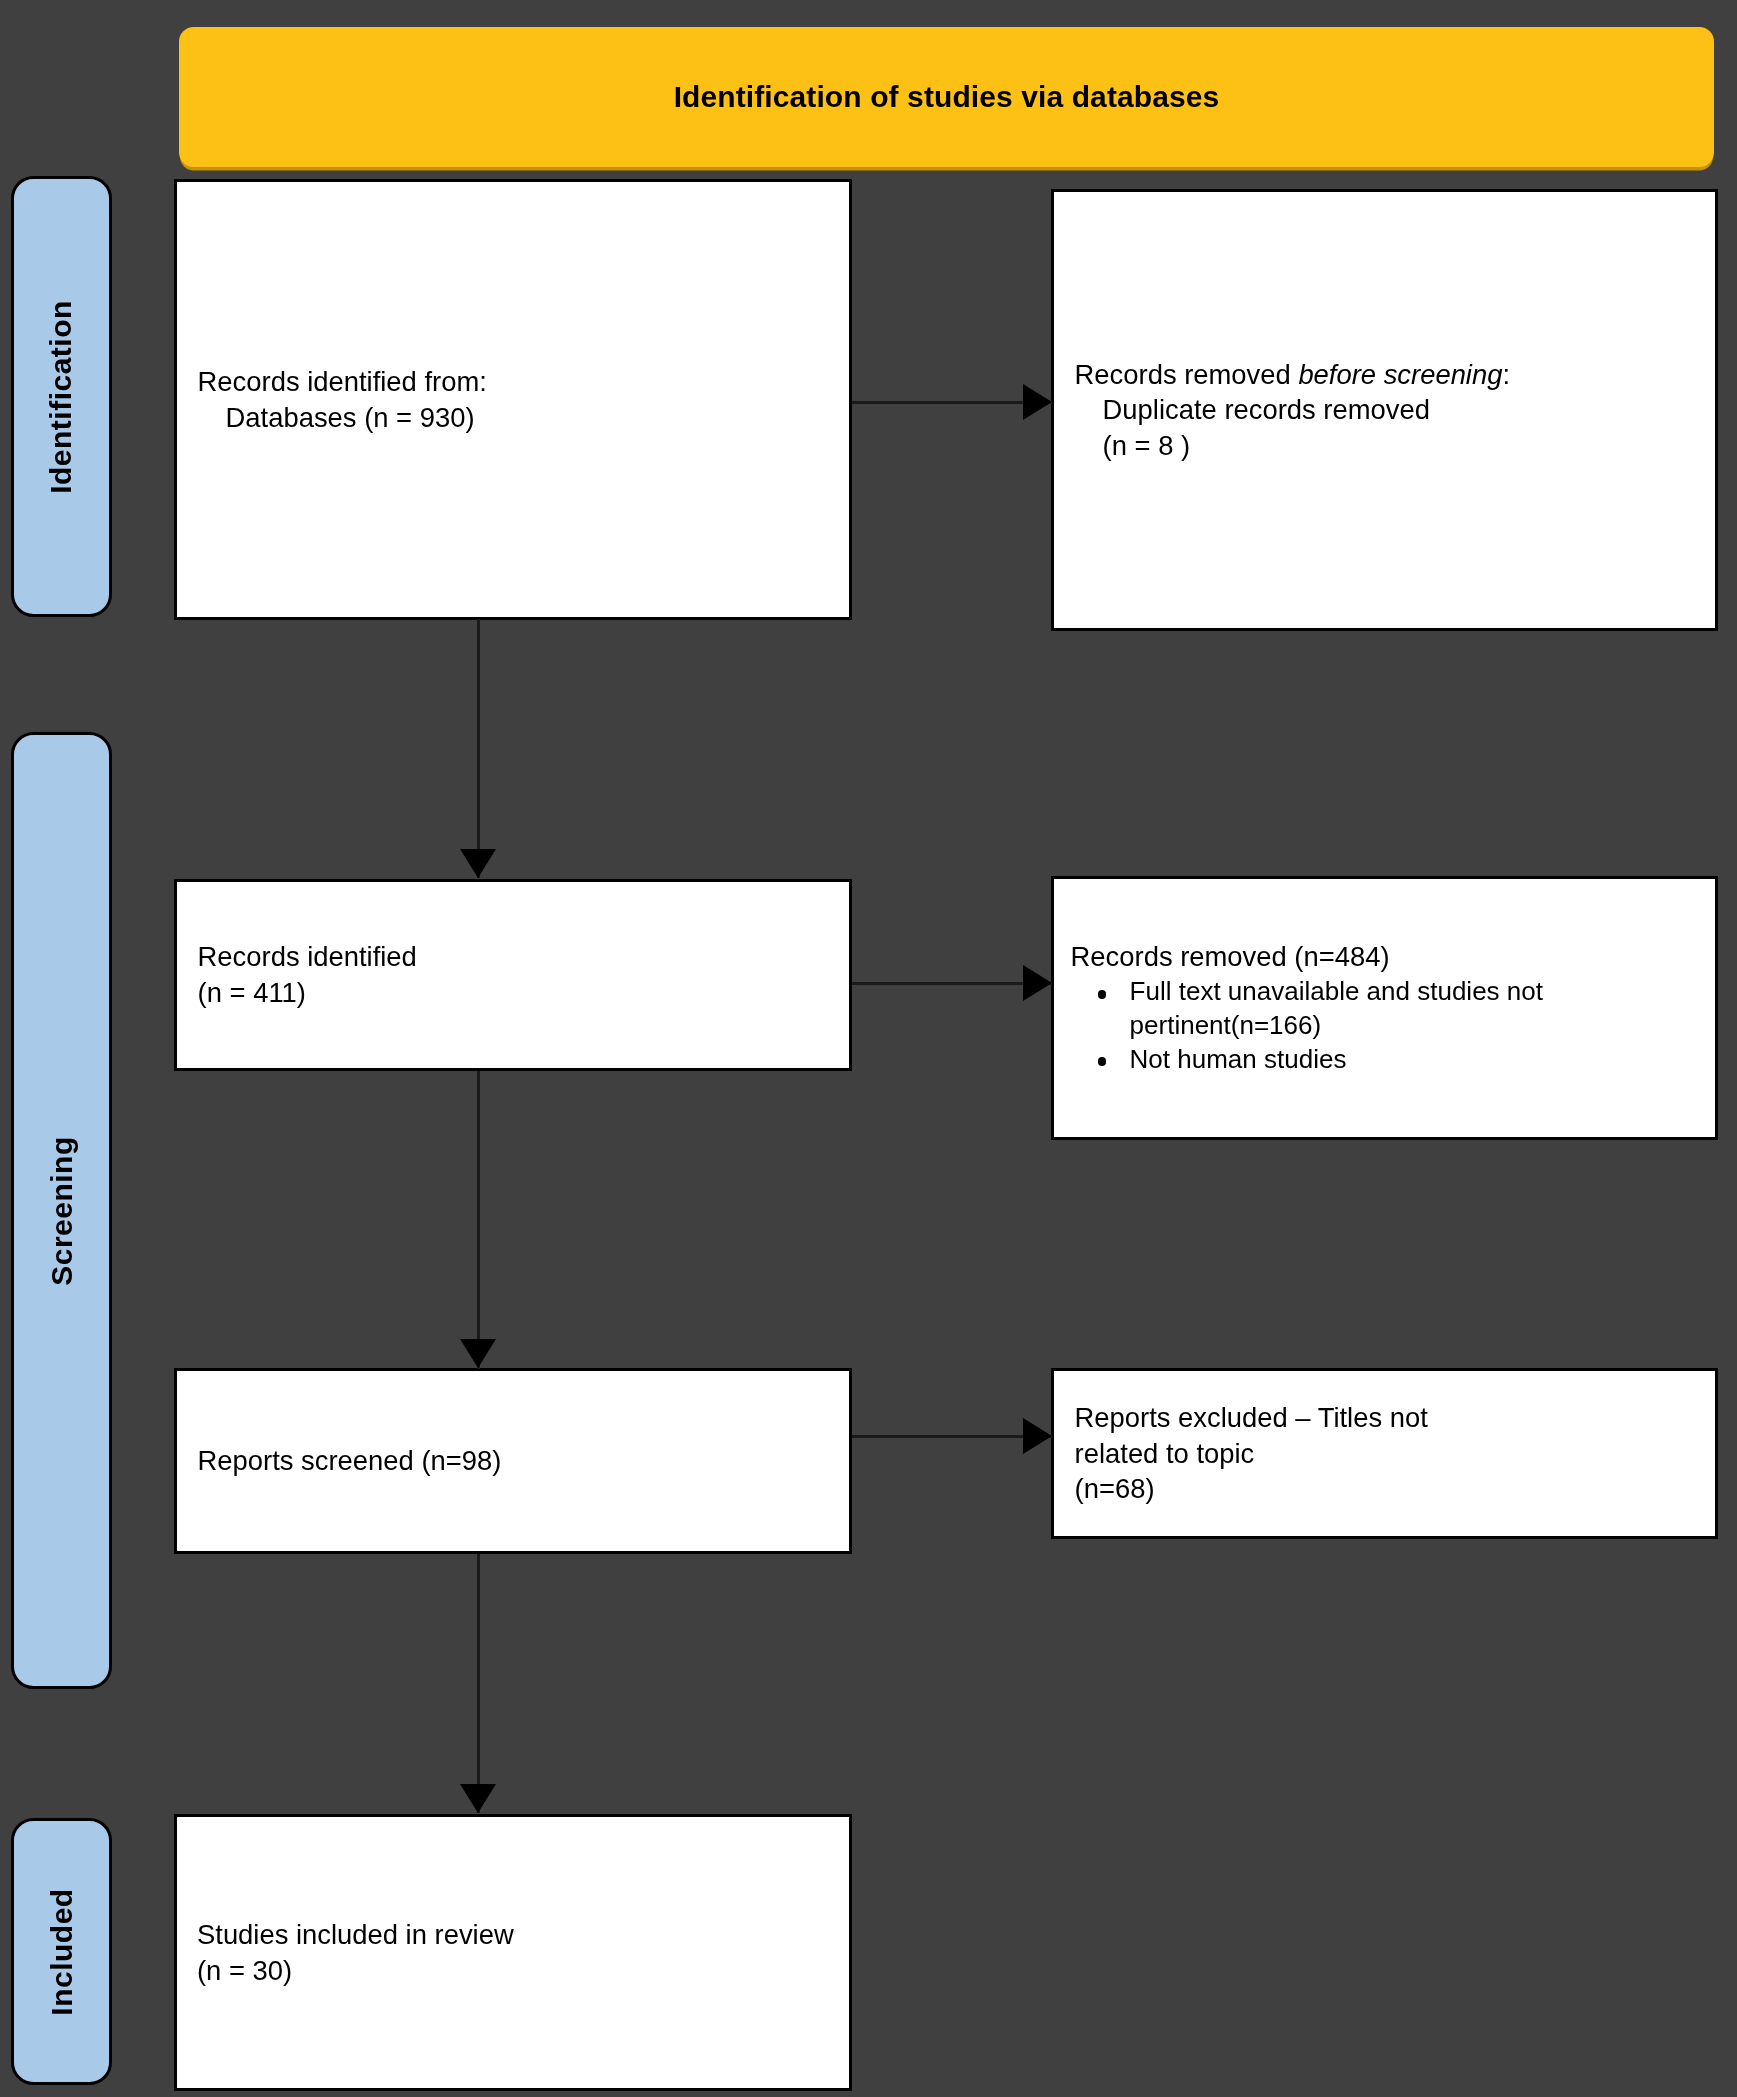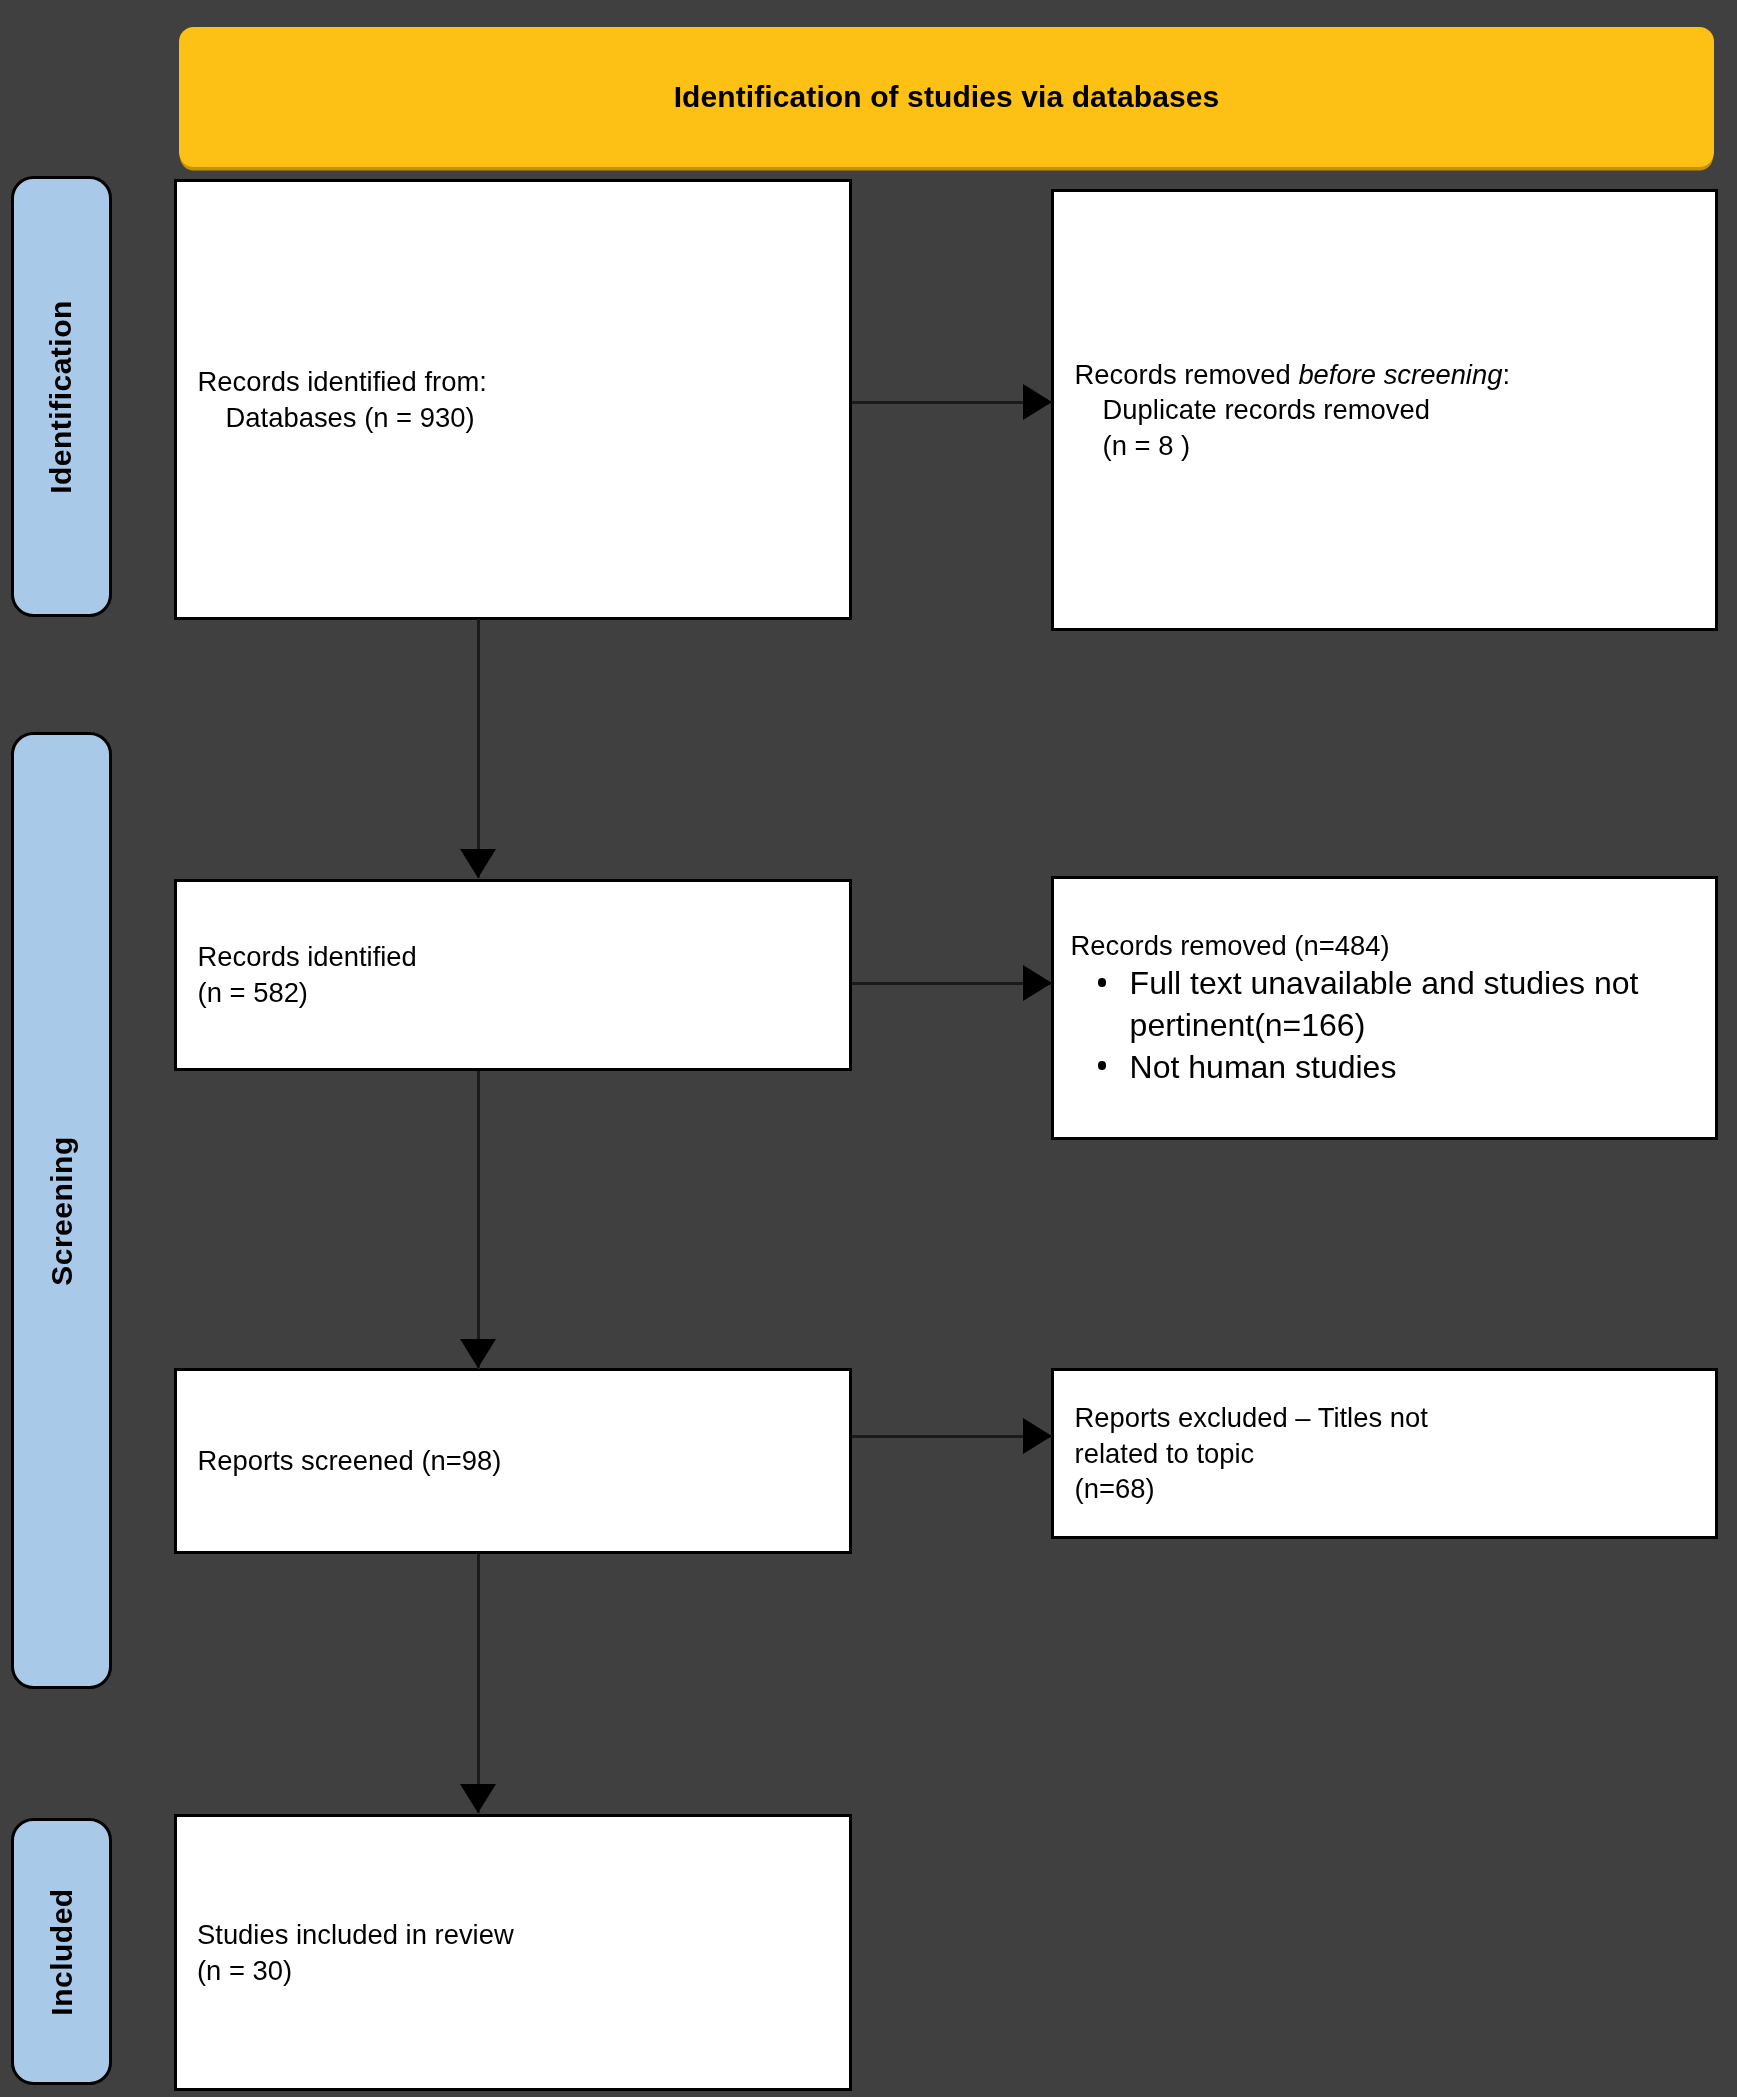--- a/index.html
+++ b/index.html
@@ -89,21 +89,21 @@
   .box p i { font-style: italic; }
 
   
   .bullets {
     list-style: none;
     margin: 0;
     padding: 0 0 0 59px;
   }
   .bullets li {
     position: relative;
-    font-size: 32px;
+    font-size: 26px;
     line-height: 1.30;
     color: #000000;
     margin: 0;
   }
   .bullets li .dot {
     position: absolute;
     left: -32px;
     top: 14.7px;
     width: 8.8px;
     height: 8.8px;
@@ -192,21 +192,21 @@
   </div>
 
   <div class="box" id="box-records-removed-before">
     <p><span>Records removed </span><i>before screening</i><span>:</span></p>
     <p class="indent">Duplicate records removed</p>
     <p class="indent">(n = 8 )</p>
   </div>
 
   <div class="box" id="box-records-identified">
     <p>Records identified</p>
-    <p>(n = 582)</p>
+    <p>(n = 411)</p>
   </div>
 
   <div class="box" id="box-records-removed-484">
     <p>Records removed (n=484)</p>
     <ul class="bullets">
       <li><span class="dot"></span><span>Full text unavailable and studies not pertinent(n=166)</span></li>
       <li><span class="dot"></span><span>Not human studies</span></li>
     </ul>
   </div>
 

